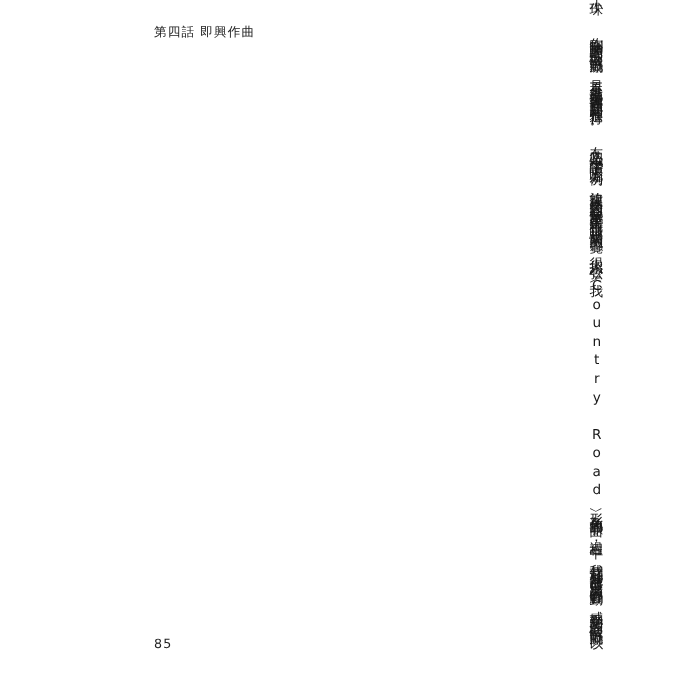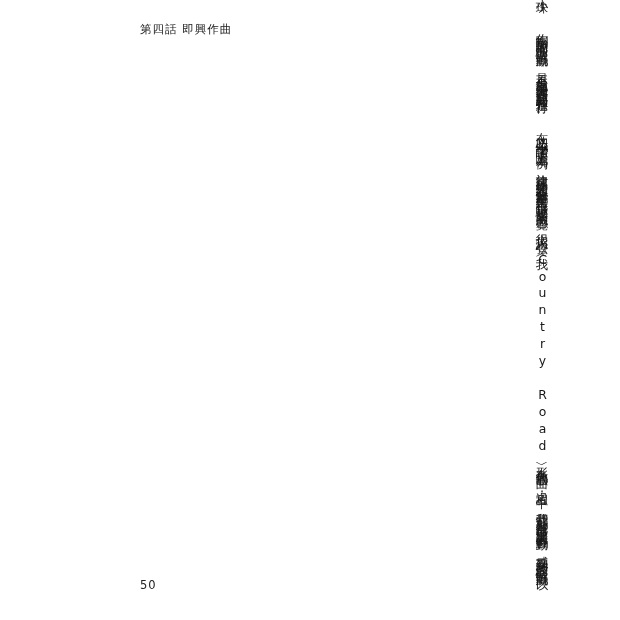--- a/index.html
+++ b/index.html
@@ -87,15 +87,15 @@
 
   <div class="body-area">
     <div class="vcols" id="vcols">
         <div class="vline">形色色的歌曲。過程中，我們就可能被自己彈出來的音觸動、感受到美妙的「情感流動」以</div>
         <div class="vline">〈Country Road〉為例，旋律跟伴奏的組合就能產生出一種「飛馳起來」的感覺，很招人心弦，我</div>
         <div class="vline ind1">在內心又小小讚嘆了一下呢。</div>
         <div class="vline ind1">「小珠！ 你剛剛說的那個「情感流動」，是不是就是樂理書裡面寫的和弦進行？」</div>
       </div>
   </div>
 
-  <div class="page-number">50</div>
+  <div class="page-number">85</div>
 
 </div>
 
 </body></html>

